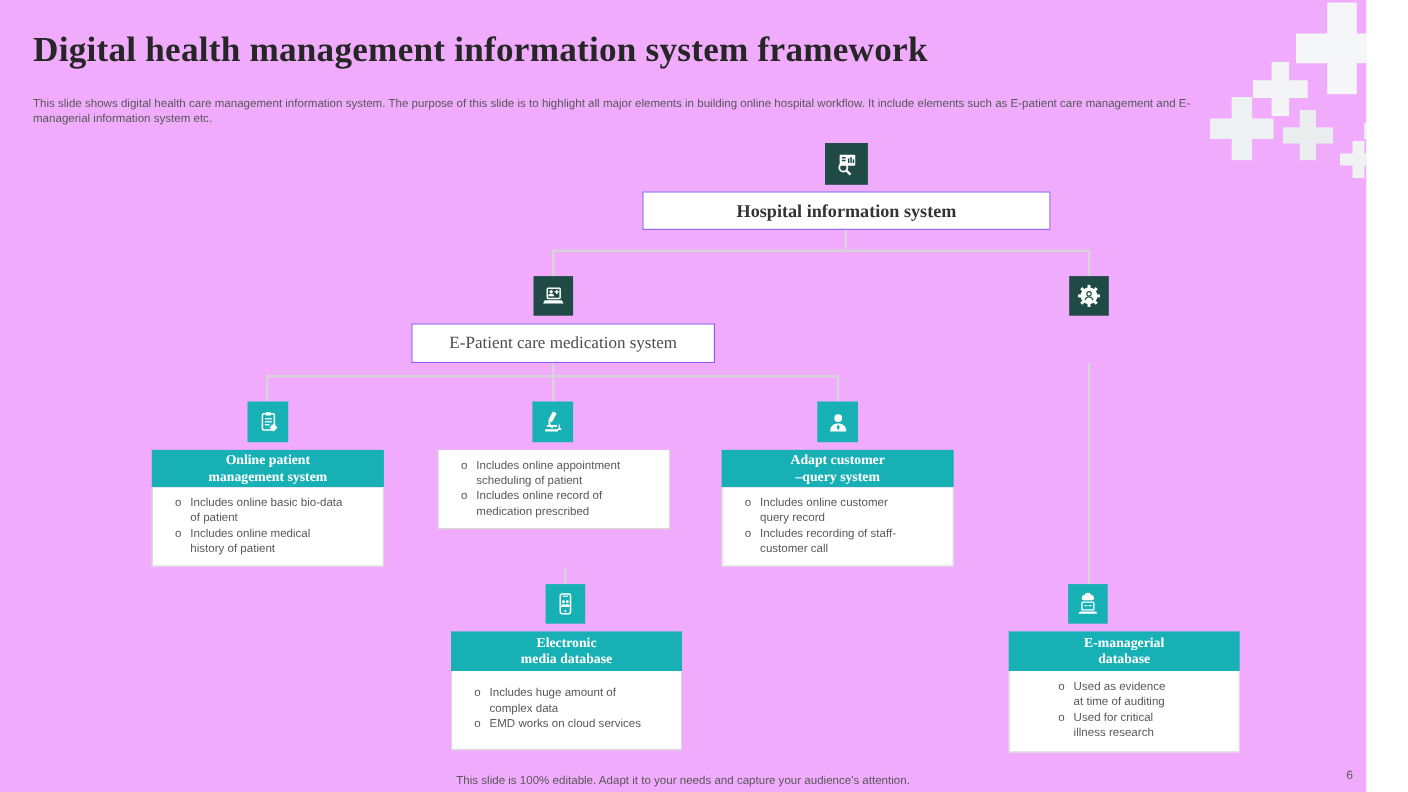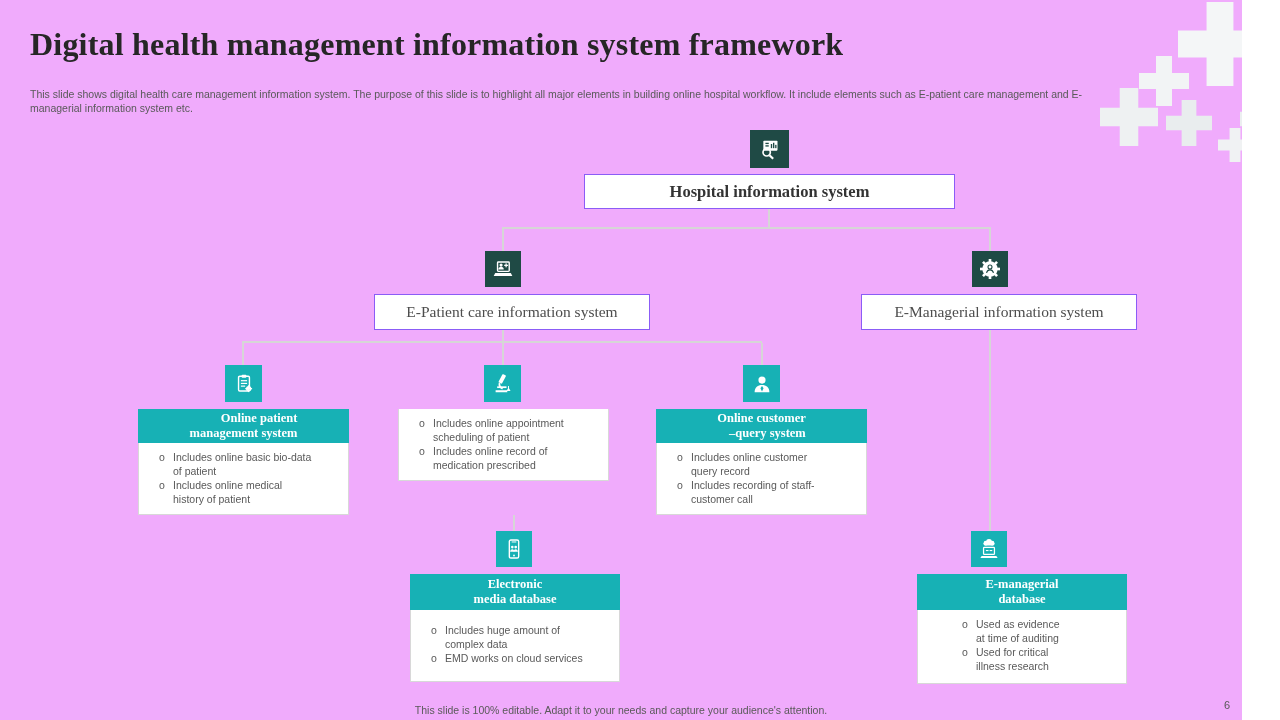--- a/index.html
+++ b/index.html
@@ -31,21 +31,21 @@
        display:flex;align-items:center;justify-content:center;
        font-family:"Liberation Serif",serif;}
   .box.root{font-weight:bold;font-size:16.5px;color:#333333;}
   .box.lvl2{font-size:15.5px;color:#4d4d4d;}
 
   
   .card{position:absolute;}
   .card-head{background:#17b1b5;color:#ffffff;font-family:"Liberation Serif",serif;
              font-weight:bold;font-size:12.5px;line-height:15px;text-align:center;
              white-space:pre-line;display:flex;align-items:center;justify-content:center;}
-  .card-head.h34{height:34px;text-align:right;}
+  .card-head.h34{height:34px;}
   .card-head.h36{height:36px;}
   .card-body{background:#fff;border:1px solid #d8d8d8;border-top:none;box-sizing:border-box;
              padding:7px 6px 0 12px;}
   .card-body.padlg{padding-left:36px;}
   .bullet{display:flex;font-size:10.5px;line-height:14px;color:#595959;}
   .bullet .bm{flex:none;width:22px;text-align:center;}
   .bullet .bt{white-space:pre-line;}
 
   .footer{position:absolute;left:0;right:0;bottom:4px;text-align:center;
           font-size:10.5px;color:#595959;}
@@ -102,39 +102,36 @@
     <svg width="28" height="28" viewBox="0 0 36 36">
       <rect x="11" y="9" width="15" height="12" rx="1" fill="none" stroke="#fff" stroke-width="1.8"></rect>
       <circle cx="15.5" cy="13" r="2" fill="#fff"></circle>
       <path d="M12 18.5c0-2.2 1.5-3.4 3.5-3.4s3.5 1.2 3.5 3.4z" fill="#fff"></path>
       <rect x="21.2" y="10.8" width="1.6" height="5" fill="#fff"></rect>
       <rect x="19.5" y="12.5" width="5" height="1.6" fill="#fff"></rect>
       <path d="M8 23 L28 23 L30 27 L6 27 Z" fill="#fff"></path>
     </svg>
   </div>
   <div class="box lvl2" style="left:374px;top:294px;width:276px;height:36px;">
-    <span>E-Patient care information system</span>
+    <span>E-Patient care medication system</span>
   </div>
 
   <div class="icon dark" style="left:972px;top:251px;width:36px;height:36px;">
     <svg width="30" height="30" viewBox="0 0 36 36">
       <g fill="#fff">
         <rect x="16.4" y="6" width="3.2" height="24" transform="rotate(0 18 18)"></rect>
         <rect x="16.4" y="6" width="3.2" height="24" transform="rotate(45 18 18)"></rect>
         <rect x="16.4" y="6" width="3.2" height="24" transform="rotate(90 18 18)"></rect>
         <rect x="16.4" y="6" width="3.2" height="24" transform="rotate(135 18 18)"></rect>
       </g>
       <circle cx="18" cy="18" r="9.2" fill="#fff"></circle>
       <circle cx="18" cy="15.7" r="2.4" fill="none" stroke="#1f4a45" stroke-width="1.3"></circle>
       <path d="M13.8 22.6c.6-2.3 2.1-3.6 4.2-3.6s3.6 1.3 4.2 3.6" fill="none" stroke="#1f4a45" stroke-width="1.3"></path>
     </svg>
   </div>
-  <div class="box lvl2" style="left:861px;top:294px;width:276px;height:36px;">
-    <span>E-Managerial information system</span>
-  </div>
 
   <div class="icon teal" style="left:225px;top:365px;width:37px;height:37px;">
     <svg width="28" height="28" viewBox="0 0 36 36">
       <rect x="11" y="8" width="14" height="19" rx="1.5" fill="none" stroke="#fff" stroke-width="1.8"></rect>
       <rect x="15" y="6" width="6" height="4" rx="1" fill="#fff"></rect>
       <rect x="14" y="13" width="8" height="1.5" fill="#fff"></rect>
       <rect x="14" y="16.5" width="8" height="1.5" fill="#fff"></rect>
       <rect x="14" y="20" width="5.5" height="1.5" fill="#fff"></rect>
       <circle cx="24" cy="24" r="3.4" fill="#fff"></circle>
       <circle cx="24" cy="24" r="1.2" fill="#17b1b5"></circle>
@@ -185,21 +182,21 @@
 scheduling of patient</span>
         </div>
       <div class="bullet">
           <span class="bm">o</span>
           <span class="bt">Includes online record of
 medication prescribed</span>
         </div>
     </div>
   </div>
   <div class="card" style="left:656px;top:409px;width:211px;">
-    <div class="card-head h34">Online customer
+    <div class="card-head h34">Adapt customer
 –query system</div>
     <div class="card-body" style="height:72px;">
       <div class="bullet">
           <span class="bm">o</span>
           <span class="bt">Includes online customer
 query record</span>
         </div>
       <div class="bullet">
           <span class="bm">o</span>
           <span class="bt">Includes recording of staff-

